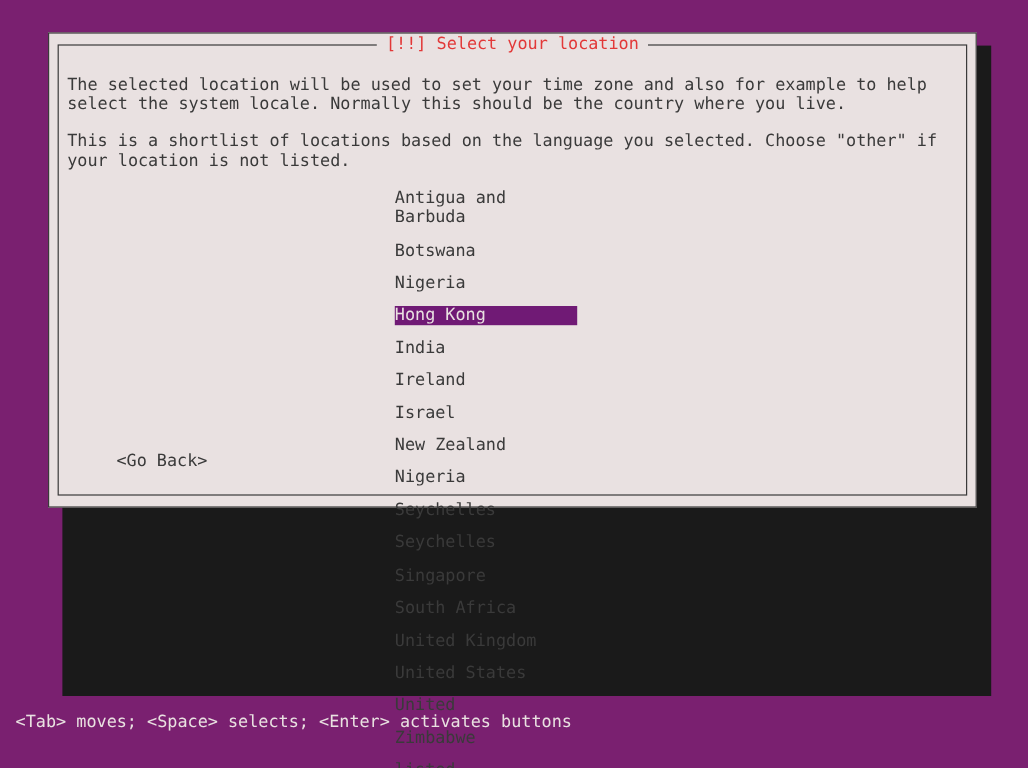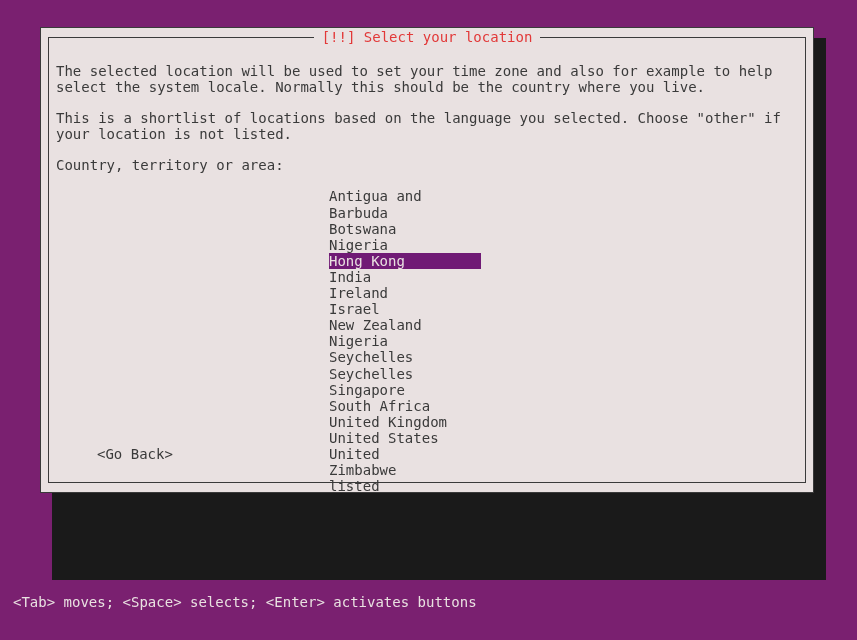--- a/index.html
+++ b/index.html
@@ -26,21 +26,21 @@
       width: 774px;
       height: 542px;
       background: #1a1a1a;
     }
     
     .dialog {
       position: absolute;
       top: 27px;
       left: 40px;
       width: 774px;
-      height: 466px;
+      height: 396px;
       background: #e9e1e1;
       border: 1px solid #3a3a3a;
     }
     
     .dialog-inner-border {
       position: absolute;
       top: 9px;
       left: 7px;
       right: 7px;
       bottom: 9px;
@@ -88,20 +88,21 @@
     .location-list {
       margin-left: 273px;
     }
     
     .location-item {
       display: block;
       color: #3a3a3a;
       padding: 0;
       line-height: 1.15;
       width: 152px;
+      margin-top: 11px;
     }
     
     .location-item.selected {
       background: #701a75;
       color: #e9e1e1;
     }
     
     .go-back {
       position: absolute;
       bottom: 30px;
@@ -124,21 +125,20 @@
 <div class="dialog">
   <div class="dialog-inner-border"></div>
 
   <div class="title-container">
     <span class="title">[!!] Select your location</span>
   </div>
 
   <div class="content">
     <div class="help-text">The selected location will be used to set your time zone and also for example to help select the system locale. Normally this should be the country where you live.</div>
     <div class="help-text2">This is a shortlist of locations based on the language you selected. Choose "other" if your location is not listed.</div>
-    <div class="prompt">Country, territory or area:</div>
 
     <div class="location-list">
         <div class="location-item">Antigua and Barbuda</div>
         <div class="location-item">Botswana</div>
         <div class="location-item">Nigeria</div>
         <div class="location-item selected">Hong Kong</div>
         <div class="location-item">India</div>
         <div class="location-item">Ireland</div>
         <div class="location-item">Israel</div>
         <div class="location-item">New Zealand</div>

